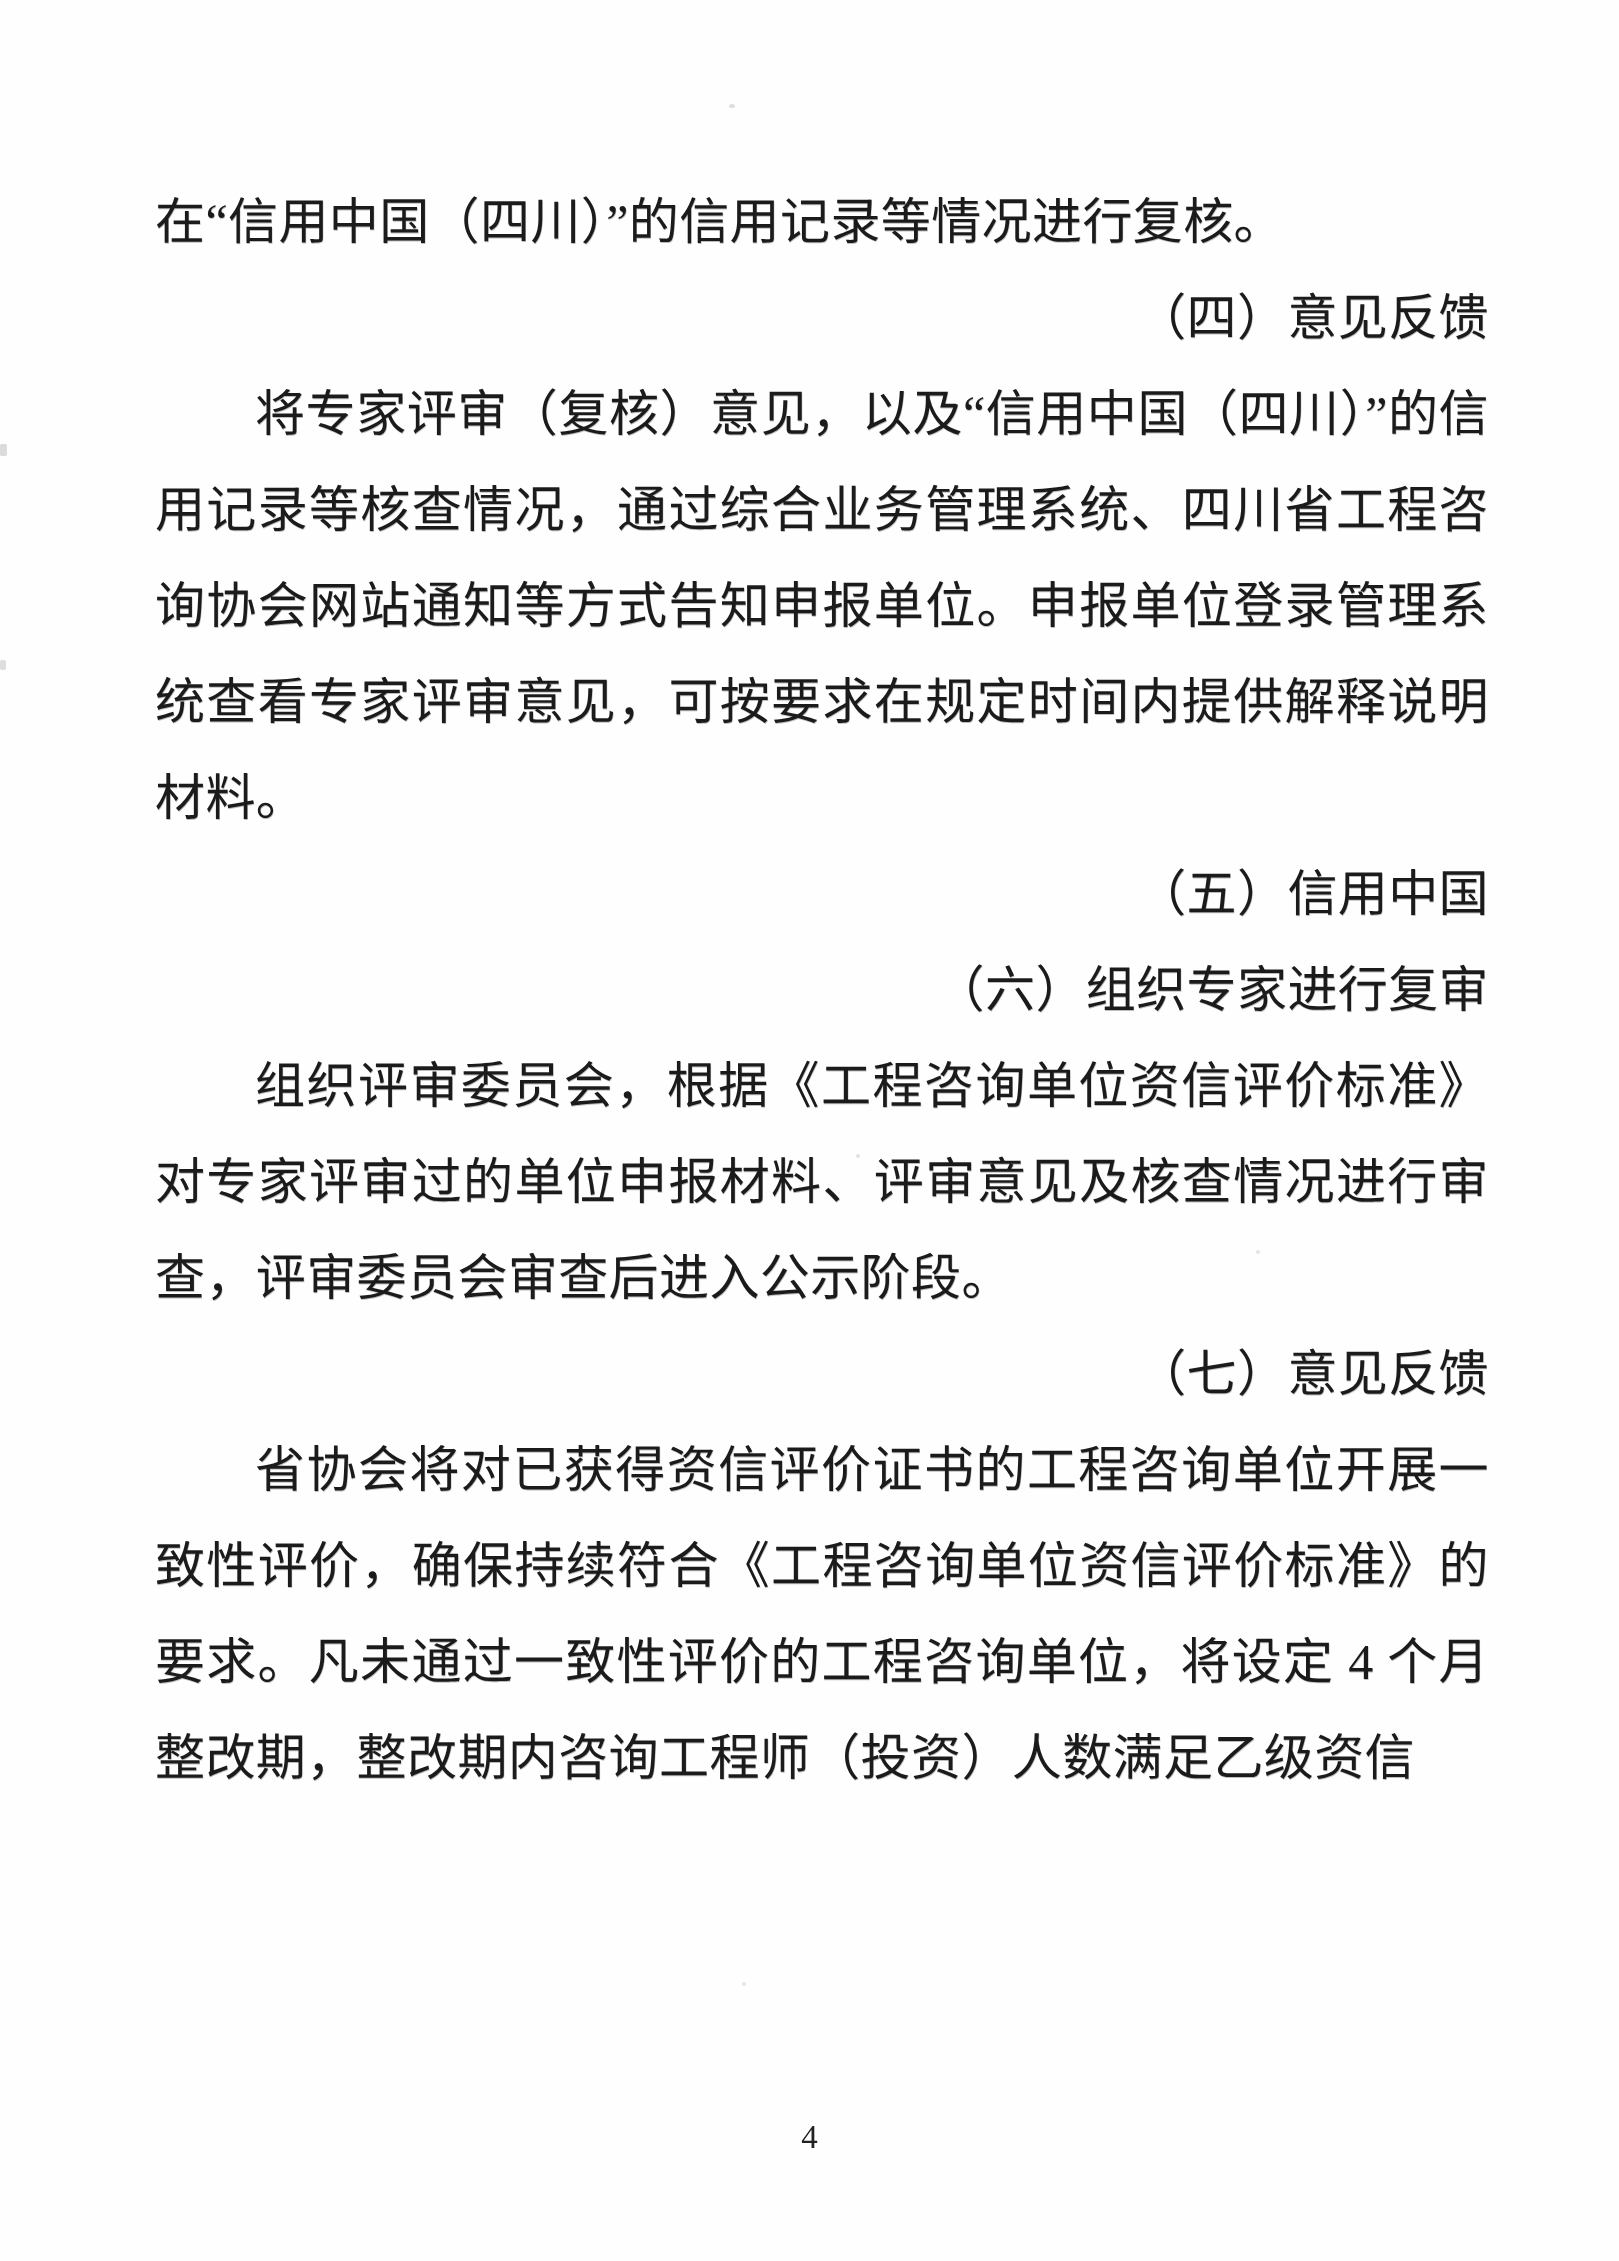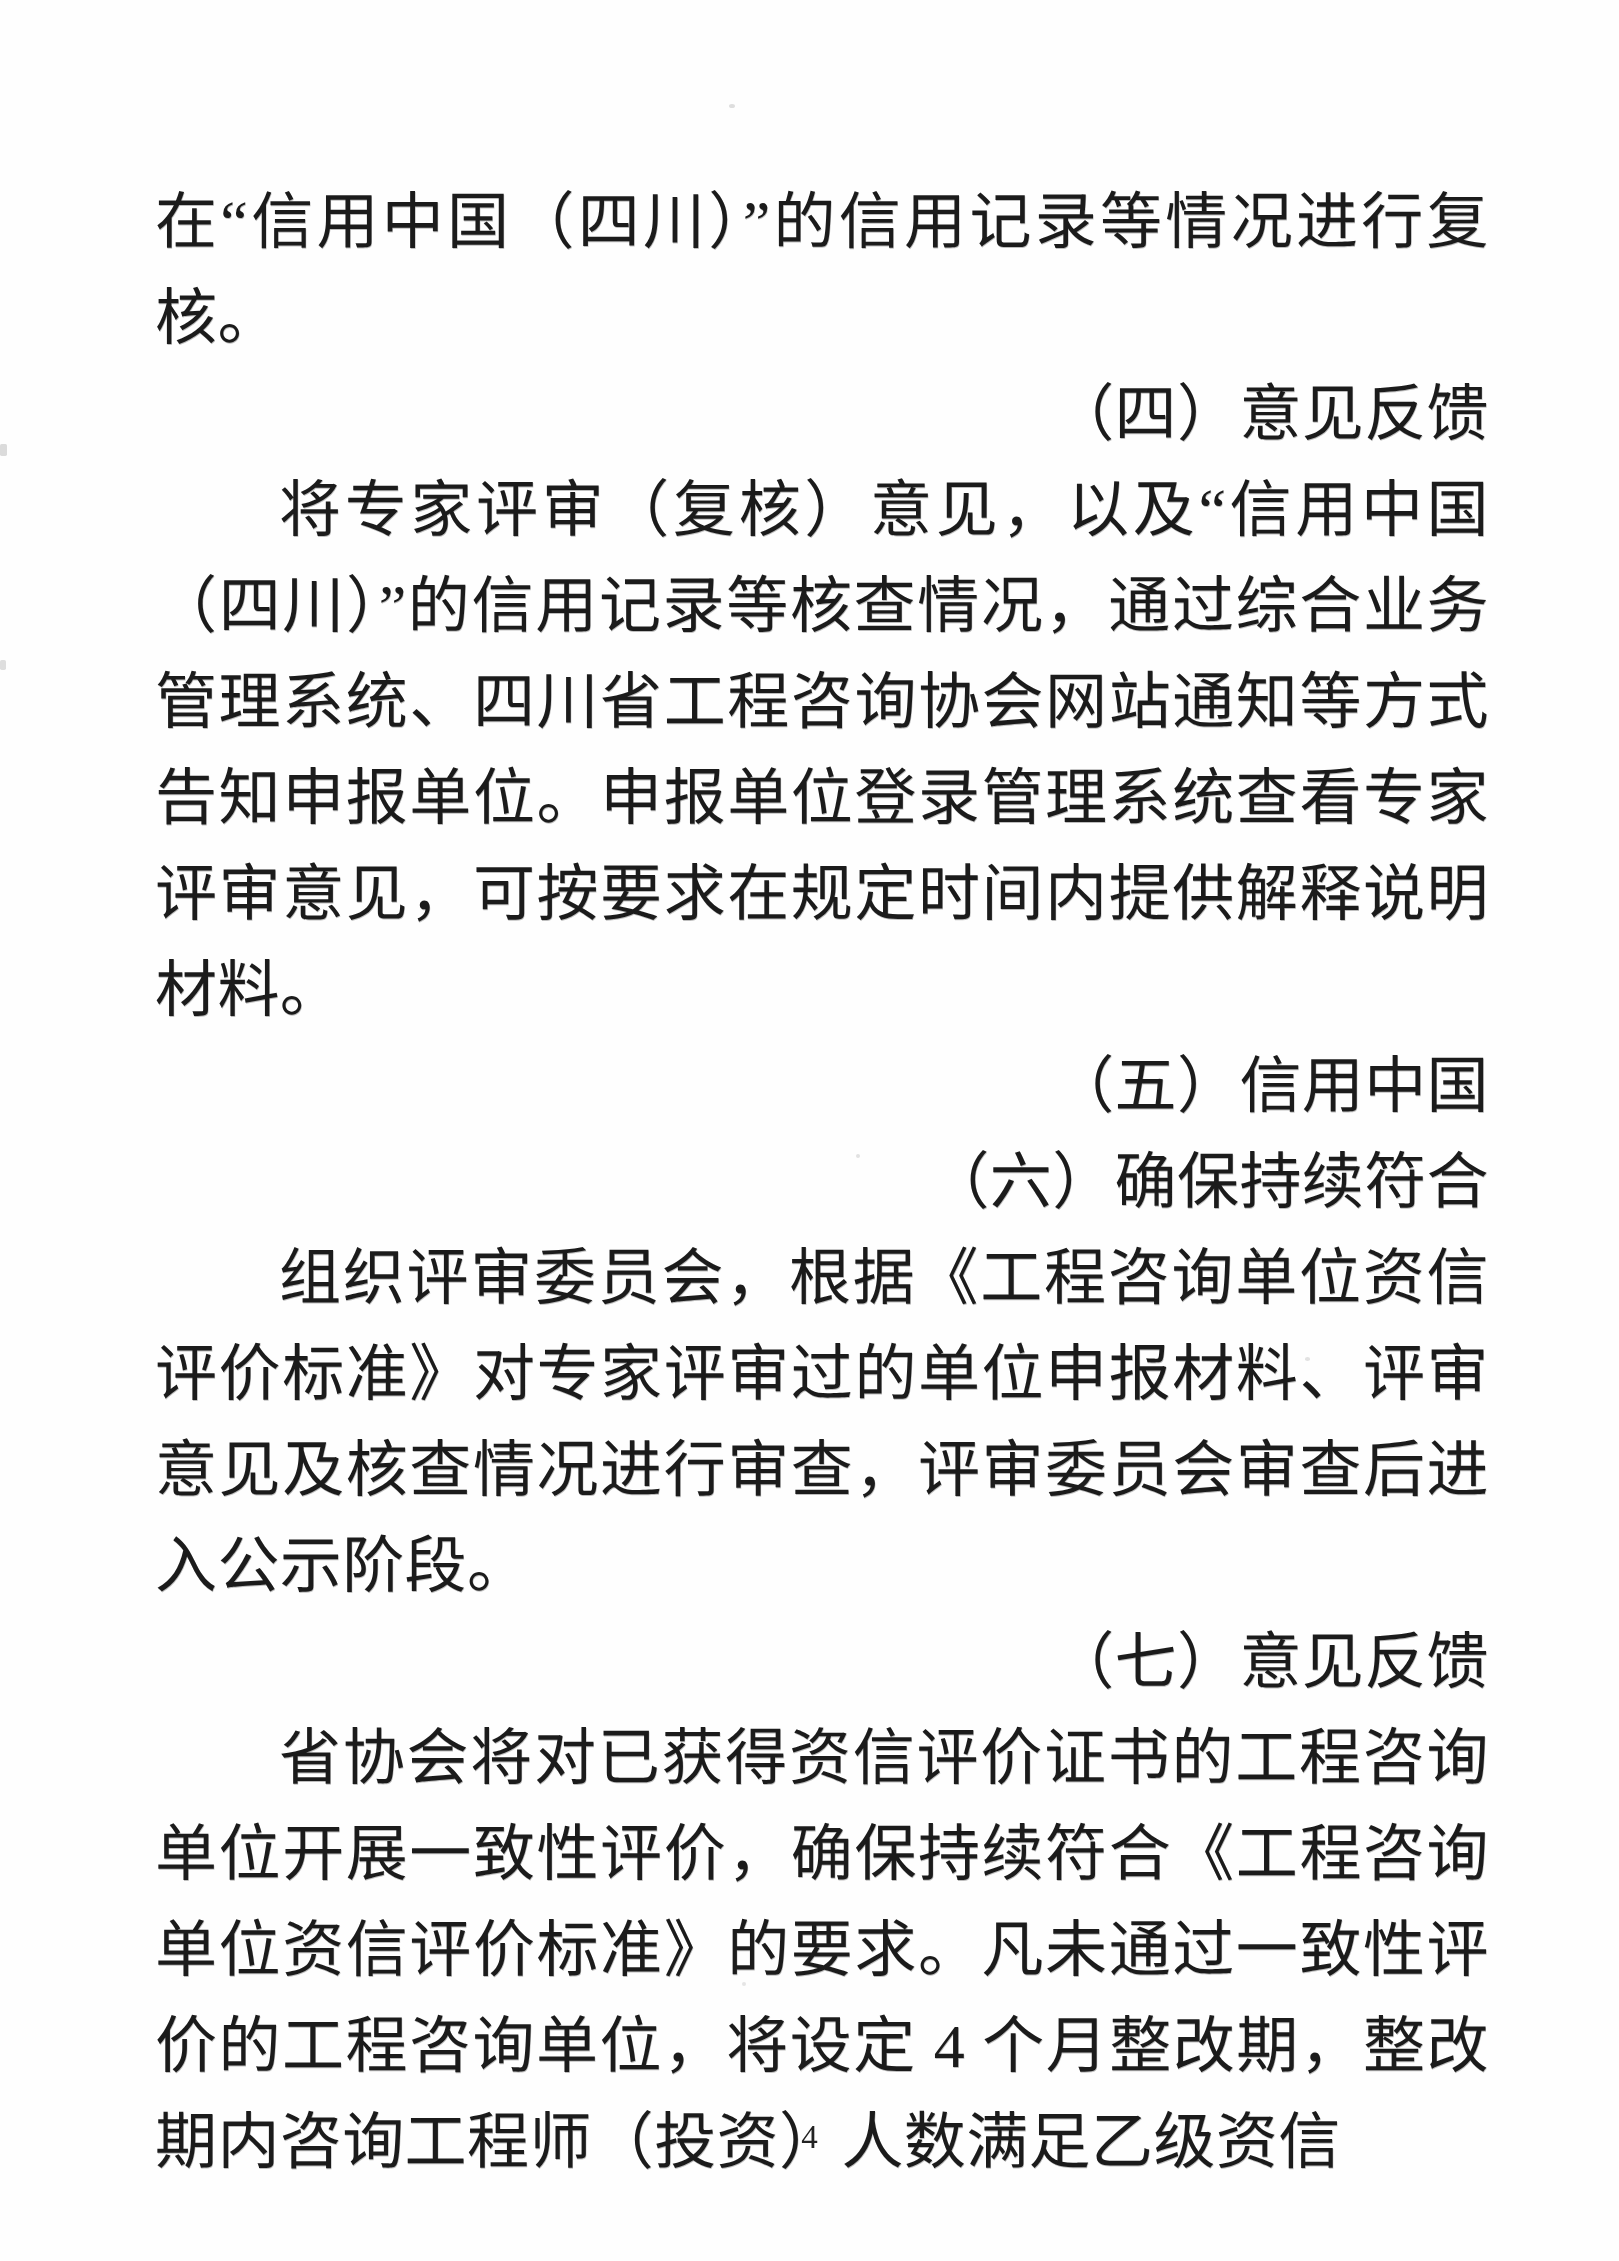--- a/index.html
+++ b/index.html
@@ -18,21 +18,21 @@
     color: #1b1b1b;
   }
   .text-block {
     position: absolute;
     top: 174px;
     left: 155px;
     width: 1334px;
   }
   .text-block p {
     margin: 0;
-    font-size: 62px;
+    font-size: 50px;
     line-height: 96px;
     letter-spacing: 0.4px;
     text-shadow: 0.5px 0.5px 0 rgba(20,20,20,0.28);
   }
   p.continuation {
     text-indent: 0;
     text-align: justify;
   }
   p.body {
     text-indent: 2em;
@@ -78,21 +78,21 @@
   <div class="text-block">
     <p class="continuation">在“信用中国（四川）”的信用记录等情况进行复核。</p>
 
     <p class="heading">（四）意见反馈</p>
 
     <p class="body">将专家评审（复核）意见，以及“信用中国（四川）”的信用记录等核查情况，通过综合业务管理系统、四川省工程咨询协会网站通知等方式告知申报单位。申报单位登录管理系统查看专家评审意见，可按要求在规定时间内提供解释说明材料。</p>
 
     <p class="heading">（五）信用中国</p>
 
 
-    <p class="heading">（六）确保持续符合</p>
+    <p class="heading">（六）组织专家进行复审</p>
 
     <p class="body">组织评审委员会，根据《工程咨询单位资信评价标准》对专家评审过的单位申报材料、评审意见及核查情况进行审查，评审委员会审查后进入公示阶段。</p>
 
     <p class="heading">（七）意见反馈</p>
 
     <p class="body">省协会将对已获得资信评价证书的工程咨询单位开展一致性评价，确保持续符合《工程咨询单位资信评价标准》的要求。凡未通过一致性评价的工程咨询单位，将设定 4 个月整改期，整改期内咨询工程师（投资）人数满足乙级资信</p>
   </div>
 
   <div class="page-number">4</div>
 

